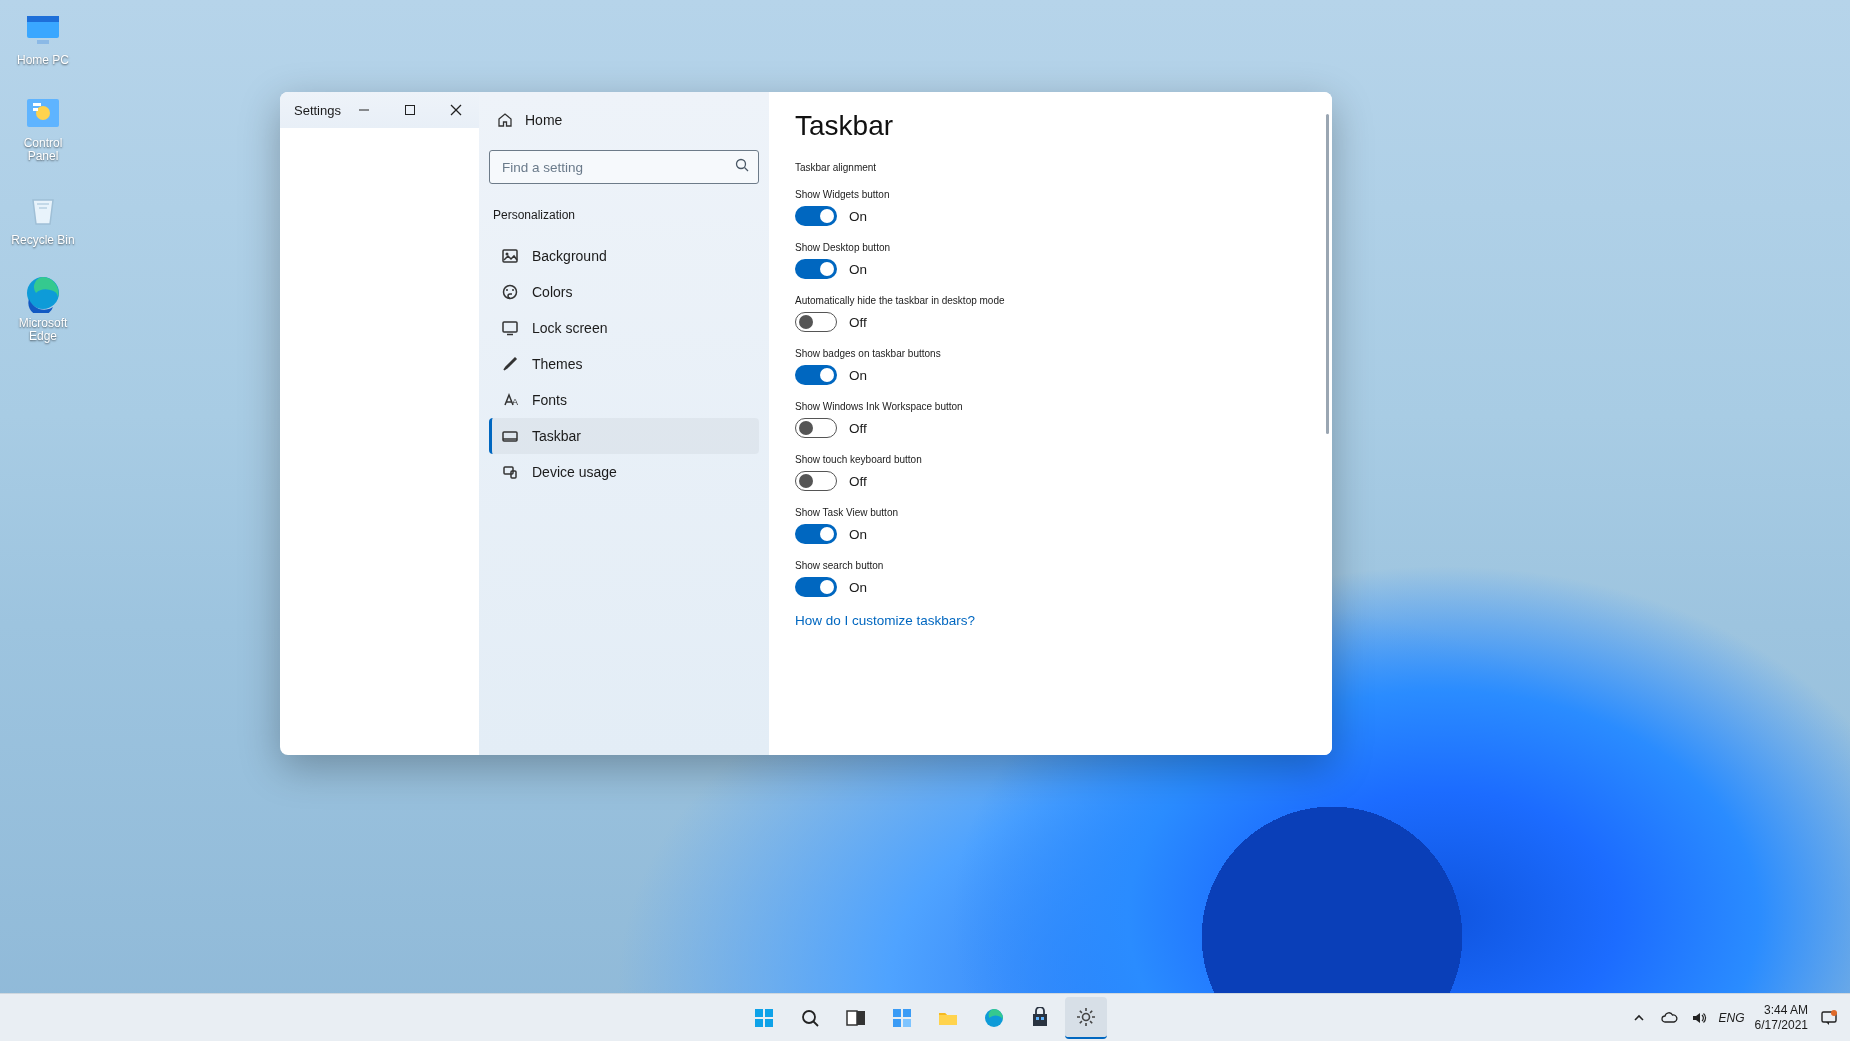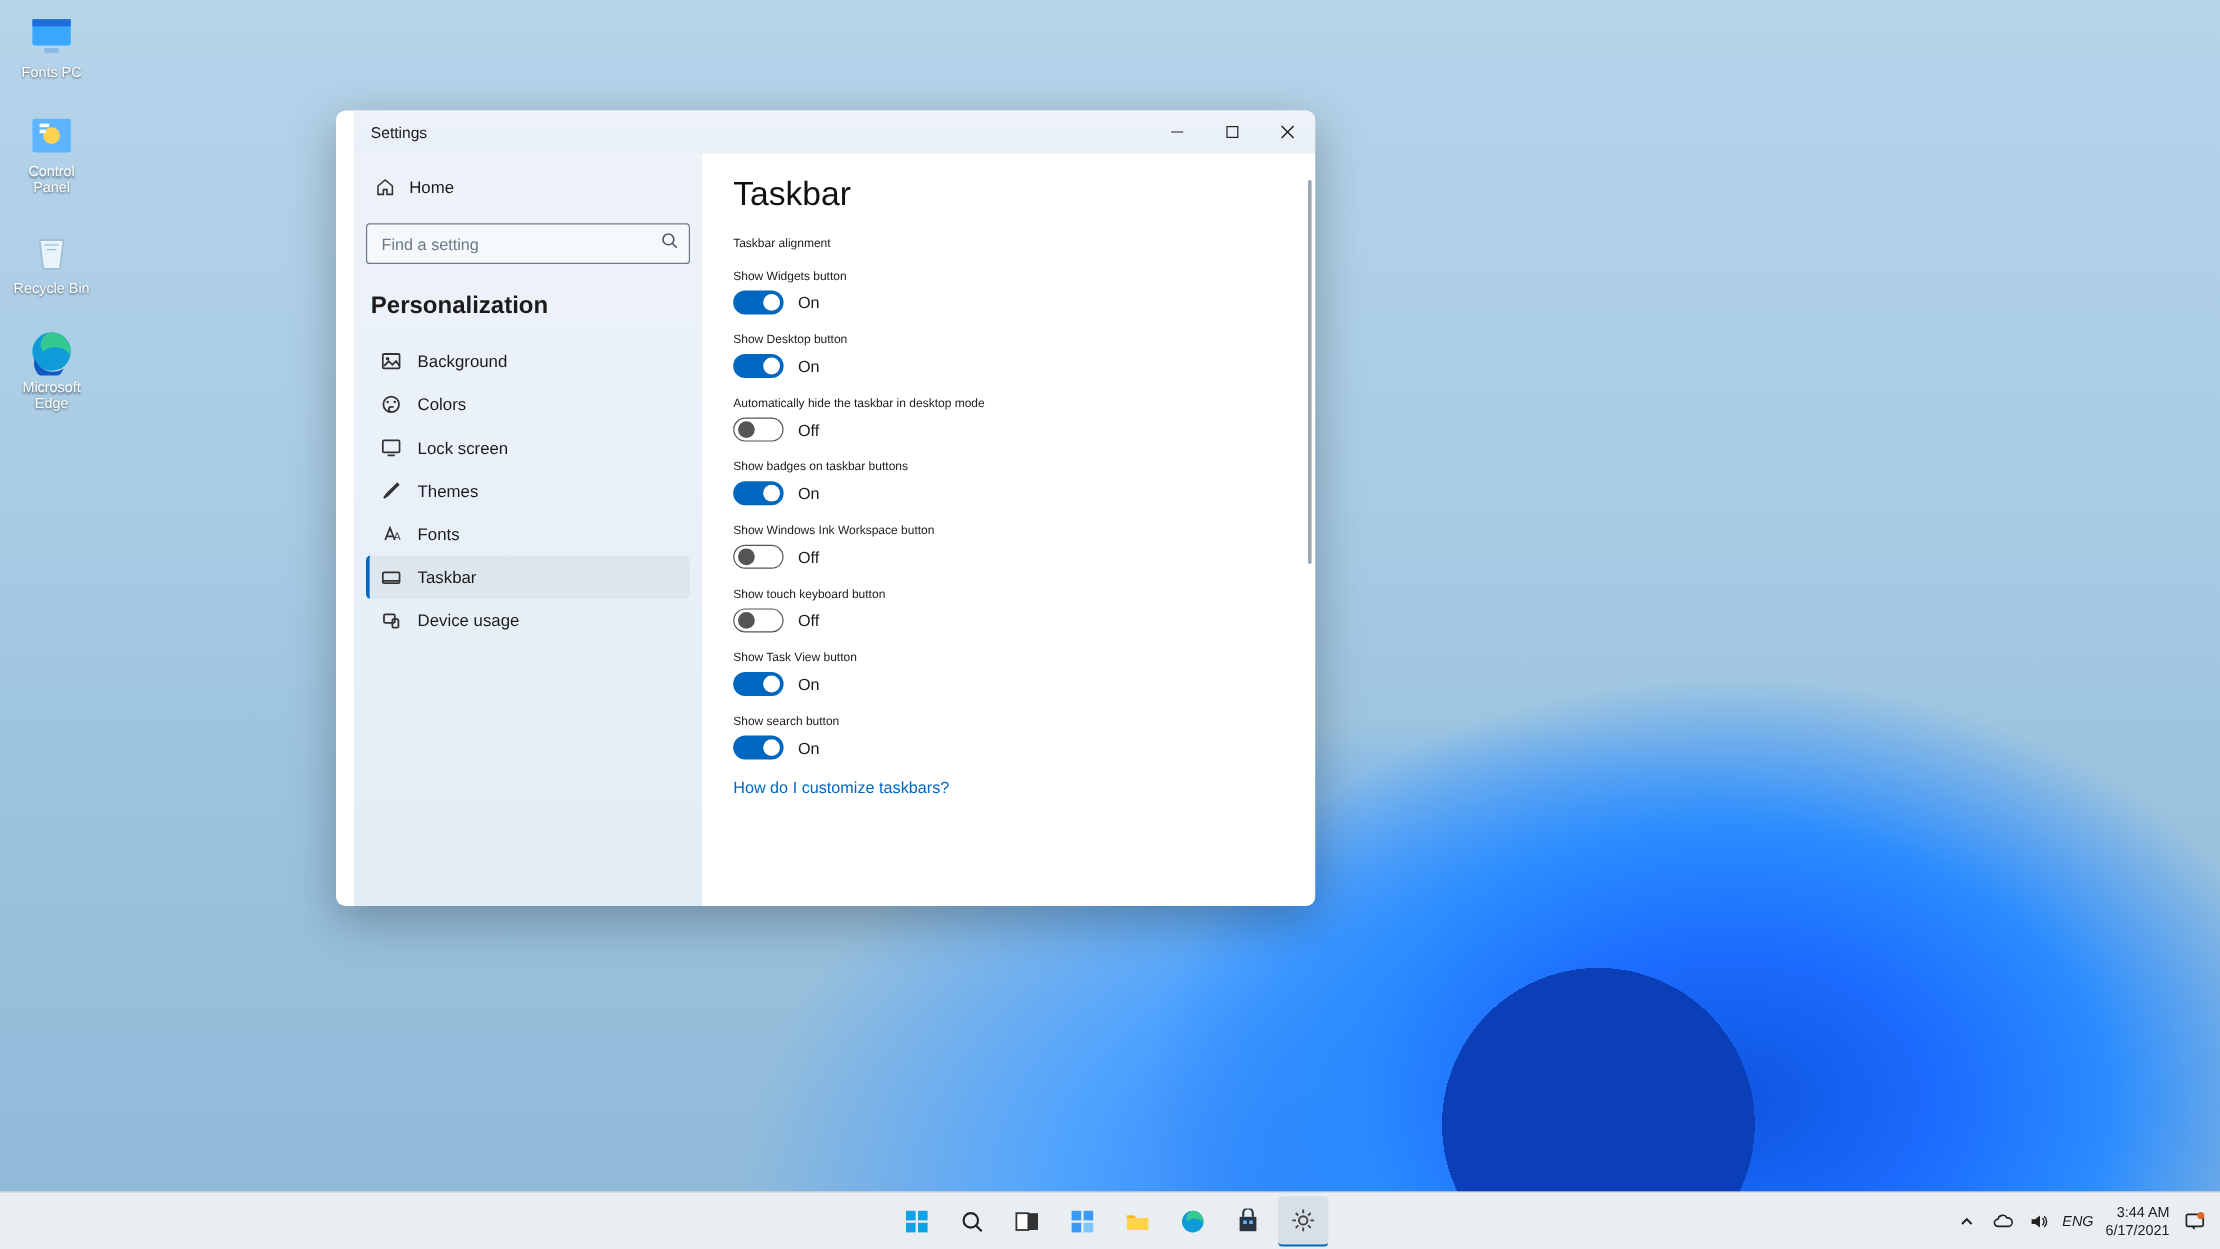--- a/index.html
+++ b/index.html
@@ -16,40 +16,40 @@
 }
 
 
 .desk-icons { position: absolute; top: 10px; left: 8px; display: flex; flex-direction: column; gap: 26px; }
 .desk-icon { width: 70px; display: flex; flex-direction: column; align-items: center; gap: 4px; cursor: pointer; }
 .desk-icon .ico { width: 40px; height: 40px; display:flex; align-items:center; justify-content:center; }
 .desk-icon .lbl { color:#fff; font-size:12px; text-align:center; text-shadow:0 1px 2px rgba(0,0,0,.6); line-height:1.1; }
 
 
 .window {
-  position: absolute; left: 280px; top: 92px; width: 816px; height: 663px;
+  position: absolute; left: 280px; top: 92px; width: 1052px; height: 663px;
   background:#fff; border-radius:8px; box-shadow:0 12px 40px rgba(0,0,0,.28);
-  display:flex; flex-direction:column; overflow:hidden;padding-left:15px;
+  display:flex; overflow:hidden;
 }
 .titlebar { height:36px; display:flex; align-items:center; justify-content:space-between; padding-left:14px; background: linear-gradient(180deg,#eef3f9,#e8eff7); }
 .titlebar .title { font-size:13px; color:#1b1b1b; }
 .titlebar .controls { display:flex; }
 .titlebar .ctl { width:46px; height:36px; display:flex; align-items:center; justify-content:center; cursor:pointer; }
 
 .body { flex:1; display:flex; min-height:0; }
 .sidebar { width:290px; background:linear-gradient(180deg,#eef3f9,#e3edf6); padding:12px 10px 12px 10px; display:flex; flex-direction:column; gap:4px; }
 .home-row { display:flex; align-items:center; gap:12px; padding:8px 8px; color:#1b1b1b; font-size:14px; cursor:pointer; border-radius:4px; }
 .search-wrap { margin:10px 0 14px 0; position:relative; }
 .search-wrap input {
   width:100%; height:34px; padding:0 34px 0 12px; font-size:13.5px;
   border:1px solid #6d7b89; border-radius:3px; background:#f6f9fc; color:#333;
 }
 .search-wrap input::placeholder { color:#6a7a8a; }
 .search-wrap .sicon { position:absolute; right:10px; top:50%; transform:translateY(-50%); color:#4a5866; }
-.section-label { font-size:20px; font-weight:700; color:#1b1b1b; padding:6px 4px 12px 4px; }
+.section-label { font-size:12px; font-weight:400; color:#1b1b1b; padding:6px 4px 12px 4px; }
 .nav-item { display:flex; align-items:center; gap:14px; padding:10px 10px; font-size:14px; color:#1b1b1b; cursor:pointer; border-radius:4px; border-left:3px solid transparent; }
 .nav-item.active { border-left-color:#0067c0; background:rgba(0,0,0,.04); }
 .nav-item svg { width:16px; height:16px; stroke:#333; fill:none; stroke-width:1.5; }
 
 .content { flex:1; background:#fff; display:flex; min-height:0; }
 .content-inner { flex:1; padding:18px 26px 0 26px; overflow:hidden; position:relative; }
 .content h1 { font-size:28px; font-weight:400; color:#111; margin-bottom:20px; }
 .scrollbar { width:9px; background:transparent; display:flex; flex-direction:column; align-items:center; padding:22px 0; }
 .scrollbar .thumb { width:3px; flex:0 0 320px; background:#9aa6b2; border-radius:2px; }
 .field { margin-bottom:16px; }
@@ -84,21 +84,21 @@
 
   <div class="desk-icons">
     <div class="desk-icon">
       <div class="ico">
         <svg viewBox="0 0 40 40">
             <rect x="4" y="6" width="32" height="22" rx="2" fill="#3aa7ff"></rect>
             <rect x="4" y="6" width="32" height="6" fill="#1e6fd9"></rect>
             <rect x="14" y="30" width="12" height="4" fill="#8bb9e6"></rect>
           </svg>
       </div>
-      <div class="lbl">Fonts PC</div>
+      <div class="lbl">Home PC</div>
     </div>
     <div class="desk-icon">
       <div class="ico">
         <svg viewBox="0 0 40 40">
             <rect x="4" y="6" width="32" height="28" rx="2" fill="#5fb4ff"></rect>
             <circle cx="20" cy="20" r="7" fill="#ffd34d"></circle>
             <rect x="10" y="10" width="8" height="3" fill="#fff"></rect>
             <rect x="10" y="15" width="5" height="3" fill="#fff"></rect>
           </svg>
       </div>

